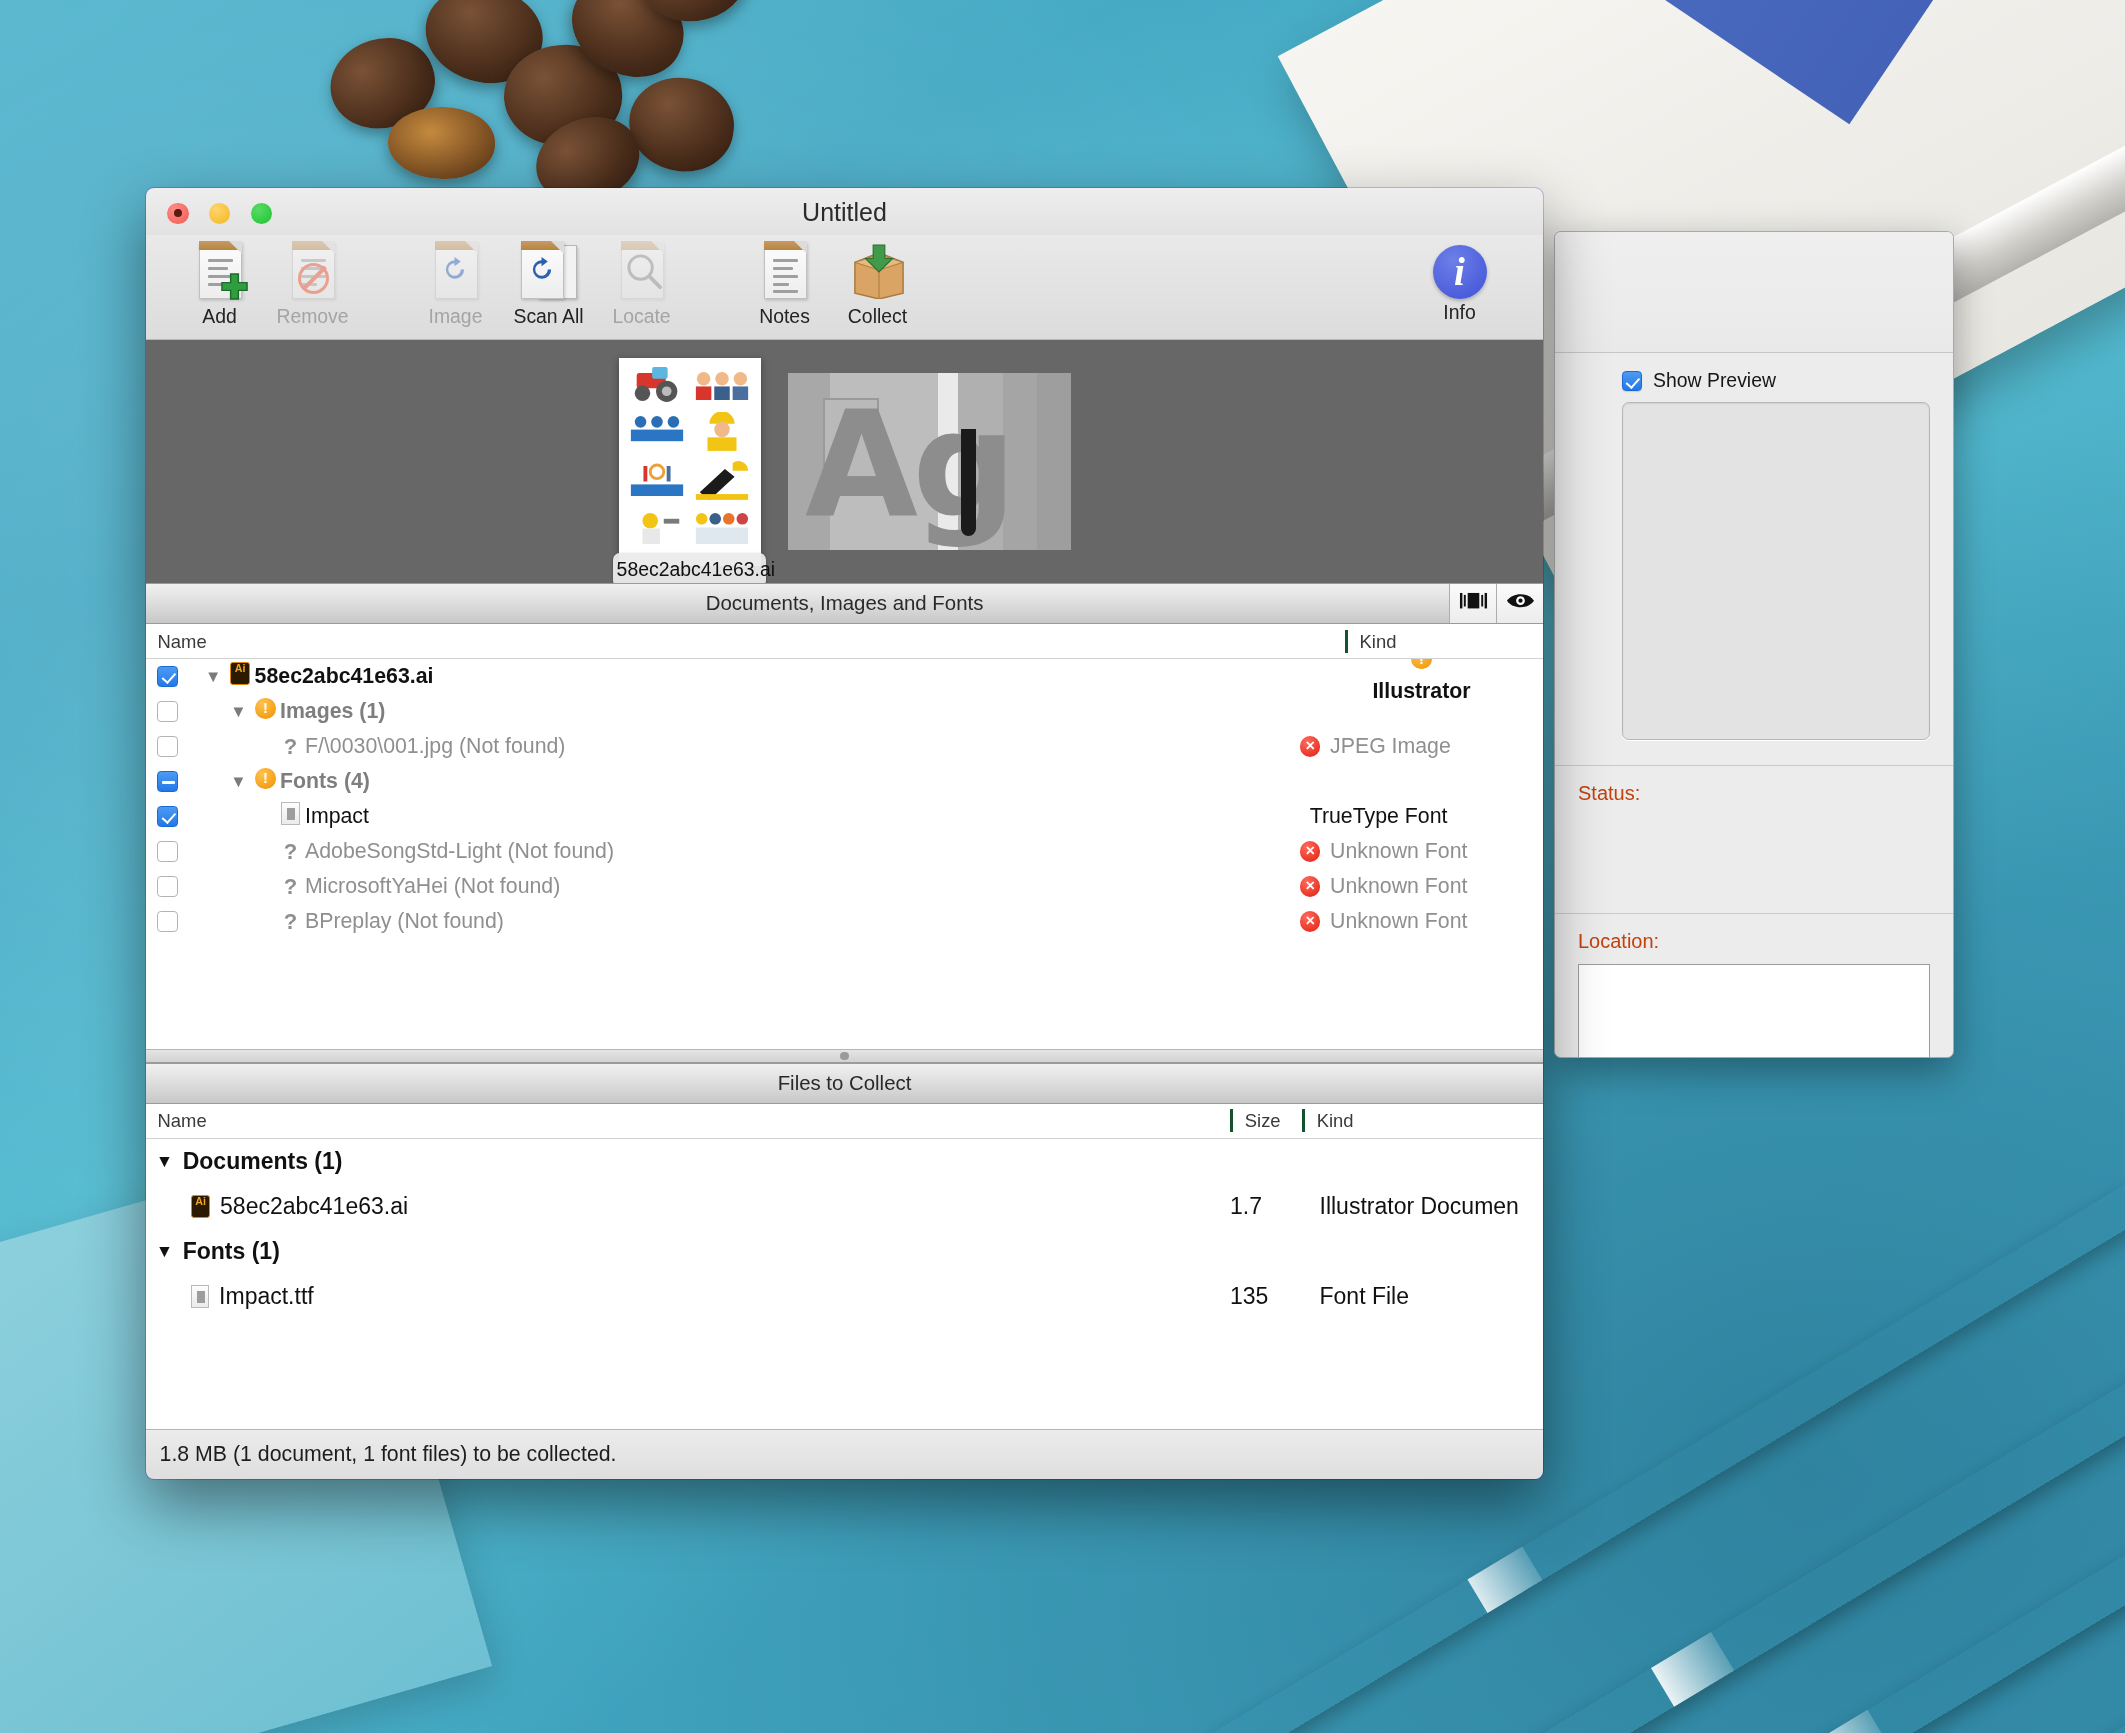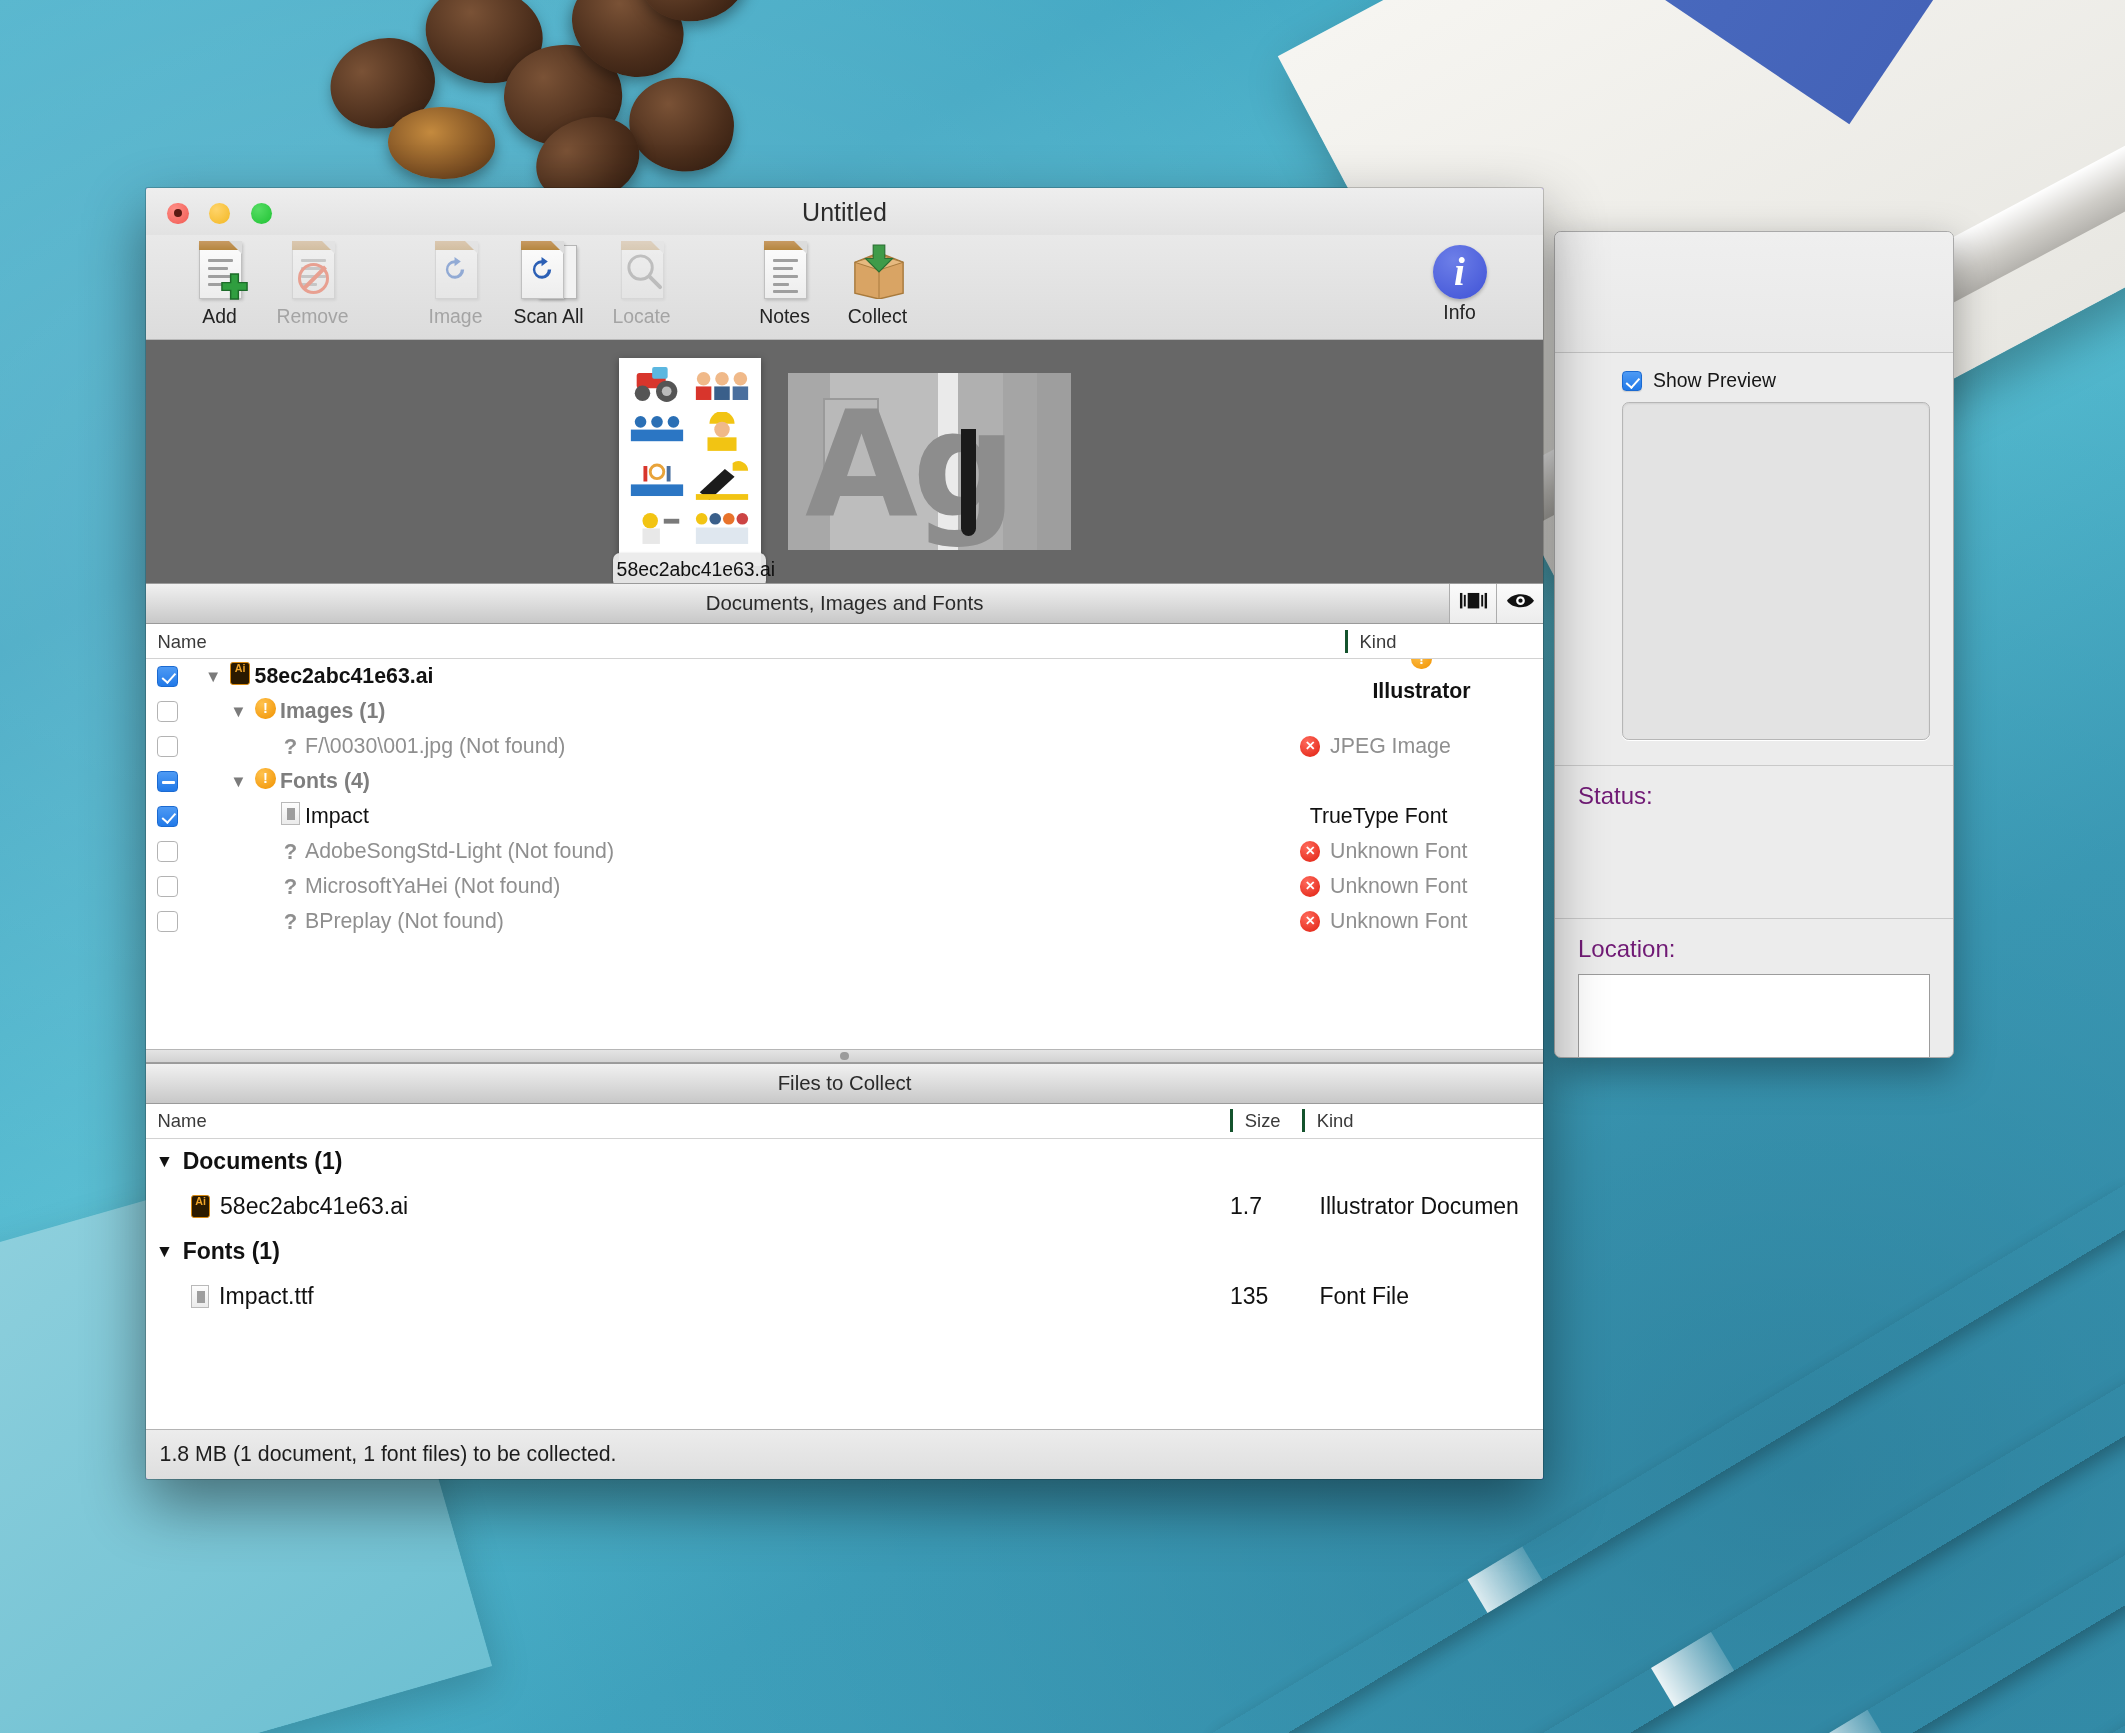--- a/index.html
+++ b/index.html
@@ -92,33 +92,33 @@
     width: 5.8px; height: 10.7px; border: solid #fff; border-width: 0 2.5px 2.5px 0;
     transform: rotate(42deg);
   }
   .check-label { font-size: 19.4px; color: #161616; }
   .preview-well {
     height: 338px; background: #e3e3e3;
     border: 1px solid #b6b6b6; border-radius: 6.8px;
     box-shadow: inset 0 1px 1.9px rgba(0,0,0,.08), 0 1px 0 #fff;
   }
   .info-divider { height: 1px; background: #c9c9c9; margin: 15.5px 0 0 0; }
-  .info-label { font-size: 24px; color: #701a75; padding: 15.5px 23px 0 23px; }
+  .info-label { font-size: 20px; color: #c2410c; padding: 15.5px 23px 0 23px; }
   .status-body { height: 93px; }
   .location-well {
     margin: 11.6px 23px 0 23px; height: 107px;
     background: #fff; border: 1px solid #9c9c9c;
   }
 
   
   #main-window {
     position: absolute; left: 146px; top: 188px;
     width: 1397px; height: 1291px;
     background: #8b5cf6;
-    border-radius: 2px;
+    border-radius: 8px;
     box-shadow: 0 25px 62px rgba(0,0,0,.45), 0 0 0 1px rgba(0,0,0,.18);
     overflow: hidden;
     display: flex; flex-direction: column;
   }
   .titlebar {
     height: 47px; flex: none;
     background: linear-gradient(180deg,#eeeeee,#e2e2e2);
     position: relative;
     border-bottom: none;
   }

